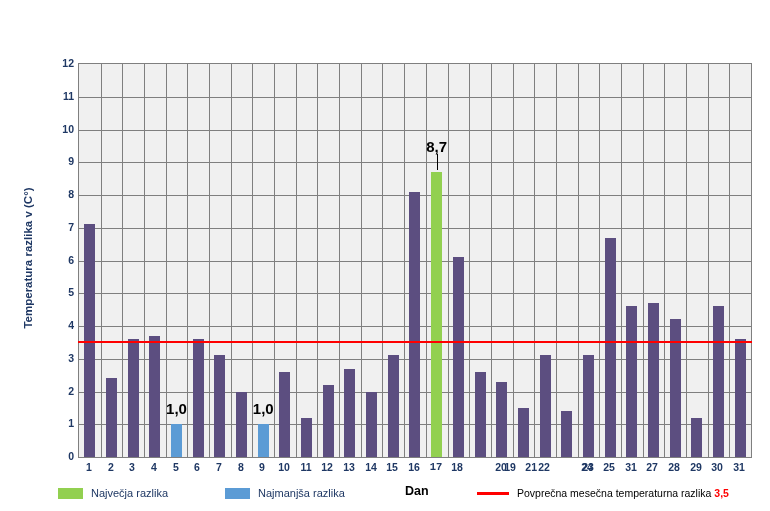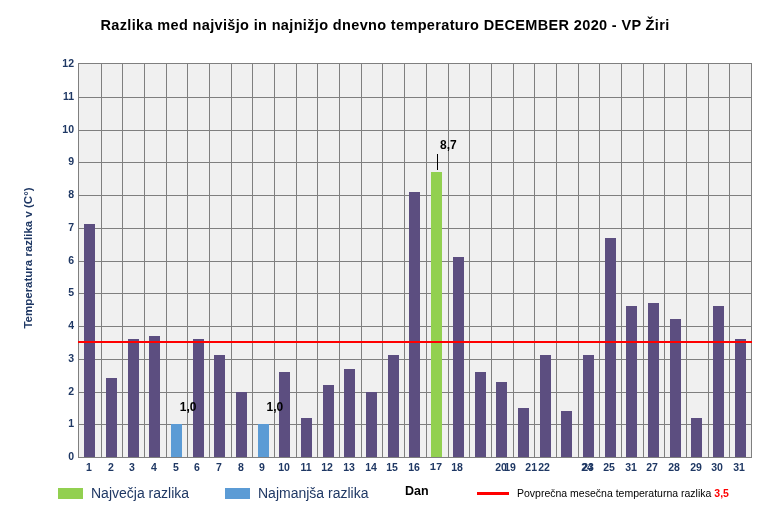--- a/index.html
+++ b/index.html
@@ -116,25 +116,25 @@
     position: absolute;
     left: -1px;
     width: calc(100% + 2px);
     height: 2px;
     background: #FF0000;
   }
 
   
   .callout {
     position: absolute;
-    font-size: 12px;
+    font-size: 15px;
     font-weight: bold;
     color: #000;
     white-space: nowrap;
-    text-align: right;
+    text-align: center;
   }
   .callout-leader {
     position: absolute;
     width: 1px;
     background: #000;
   }
 
   
   #x-ticks {
     position: absolute;
@@ -179,21 +179,21 @@
   .legend-swatch.green { background: #92D050; }
   .legend-swatch.blue  { background: #5B9BD5; }
   .legend-line {
     width: 32px;
     height: 3px;
     background: #FF0000;
     margin-right: 8px;
     flex: 0 0 auto;
   }
   .legend-text {
-    font-size: 14px;
+    font-size: 11px;
     color: #1F3864;
   }
   .legend-text-dark {
     font-size: 10.5px;
     color: #000;
   }
   #legend-dan {
     position: absolute;
     left: 405px;
     top: 0;
@@ -206,21 +206,20 @@
     font-weight: bold;
     margin-left: 3px;
     font-size: 10.5px;
   }
 </style>
 </head>
 <body>
 
 <div id="chart-root">
 
-  <div id="chart-title">Razlika med najvišjo in najnižjo dnevno temperaturo DECEMBER 2020 - VP Žiri</div>
 
   <div id="y-axis-title">Temperatura razlika v (C°)</div>
 
   <div id="y-ticks">
       <div class="y-tick" style="top: 388px;">0</div>
       <div class="y-tick" style="top: 355.25px;">1</div>
       <div class="y-tick" style="top: 322.5px;">2</div>
       <div class="y-tick" style="top: 289.75px;">3</div>
       <div class="y-tick" style="top: 257px;">4</div>
       <div class="y-tick" style="top: 224.25px;">5</div>

